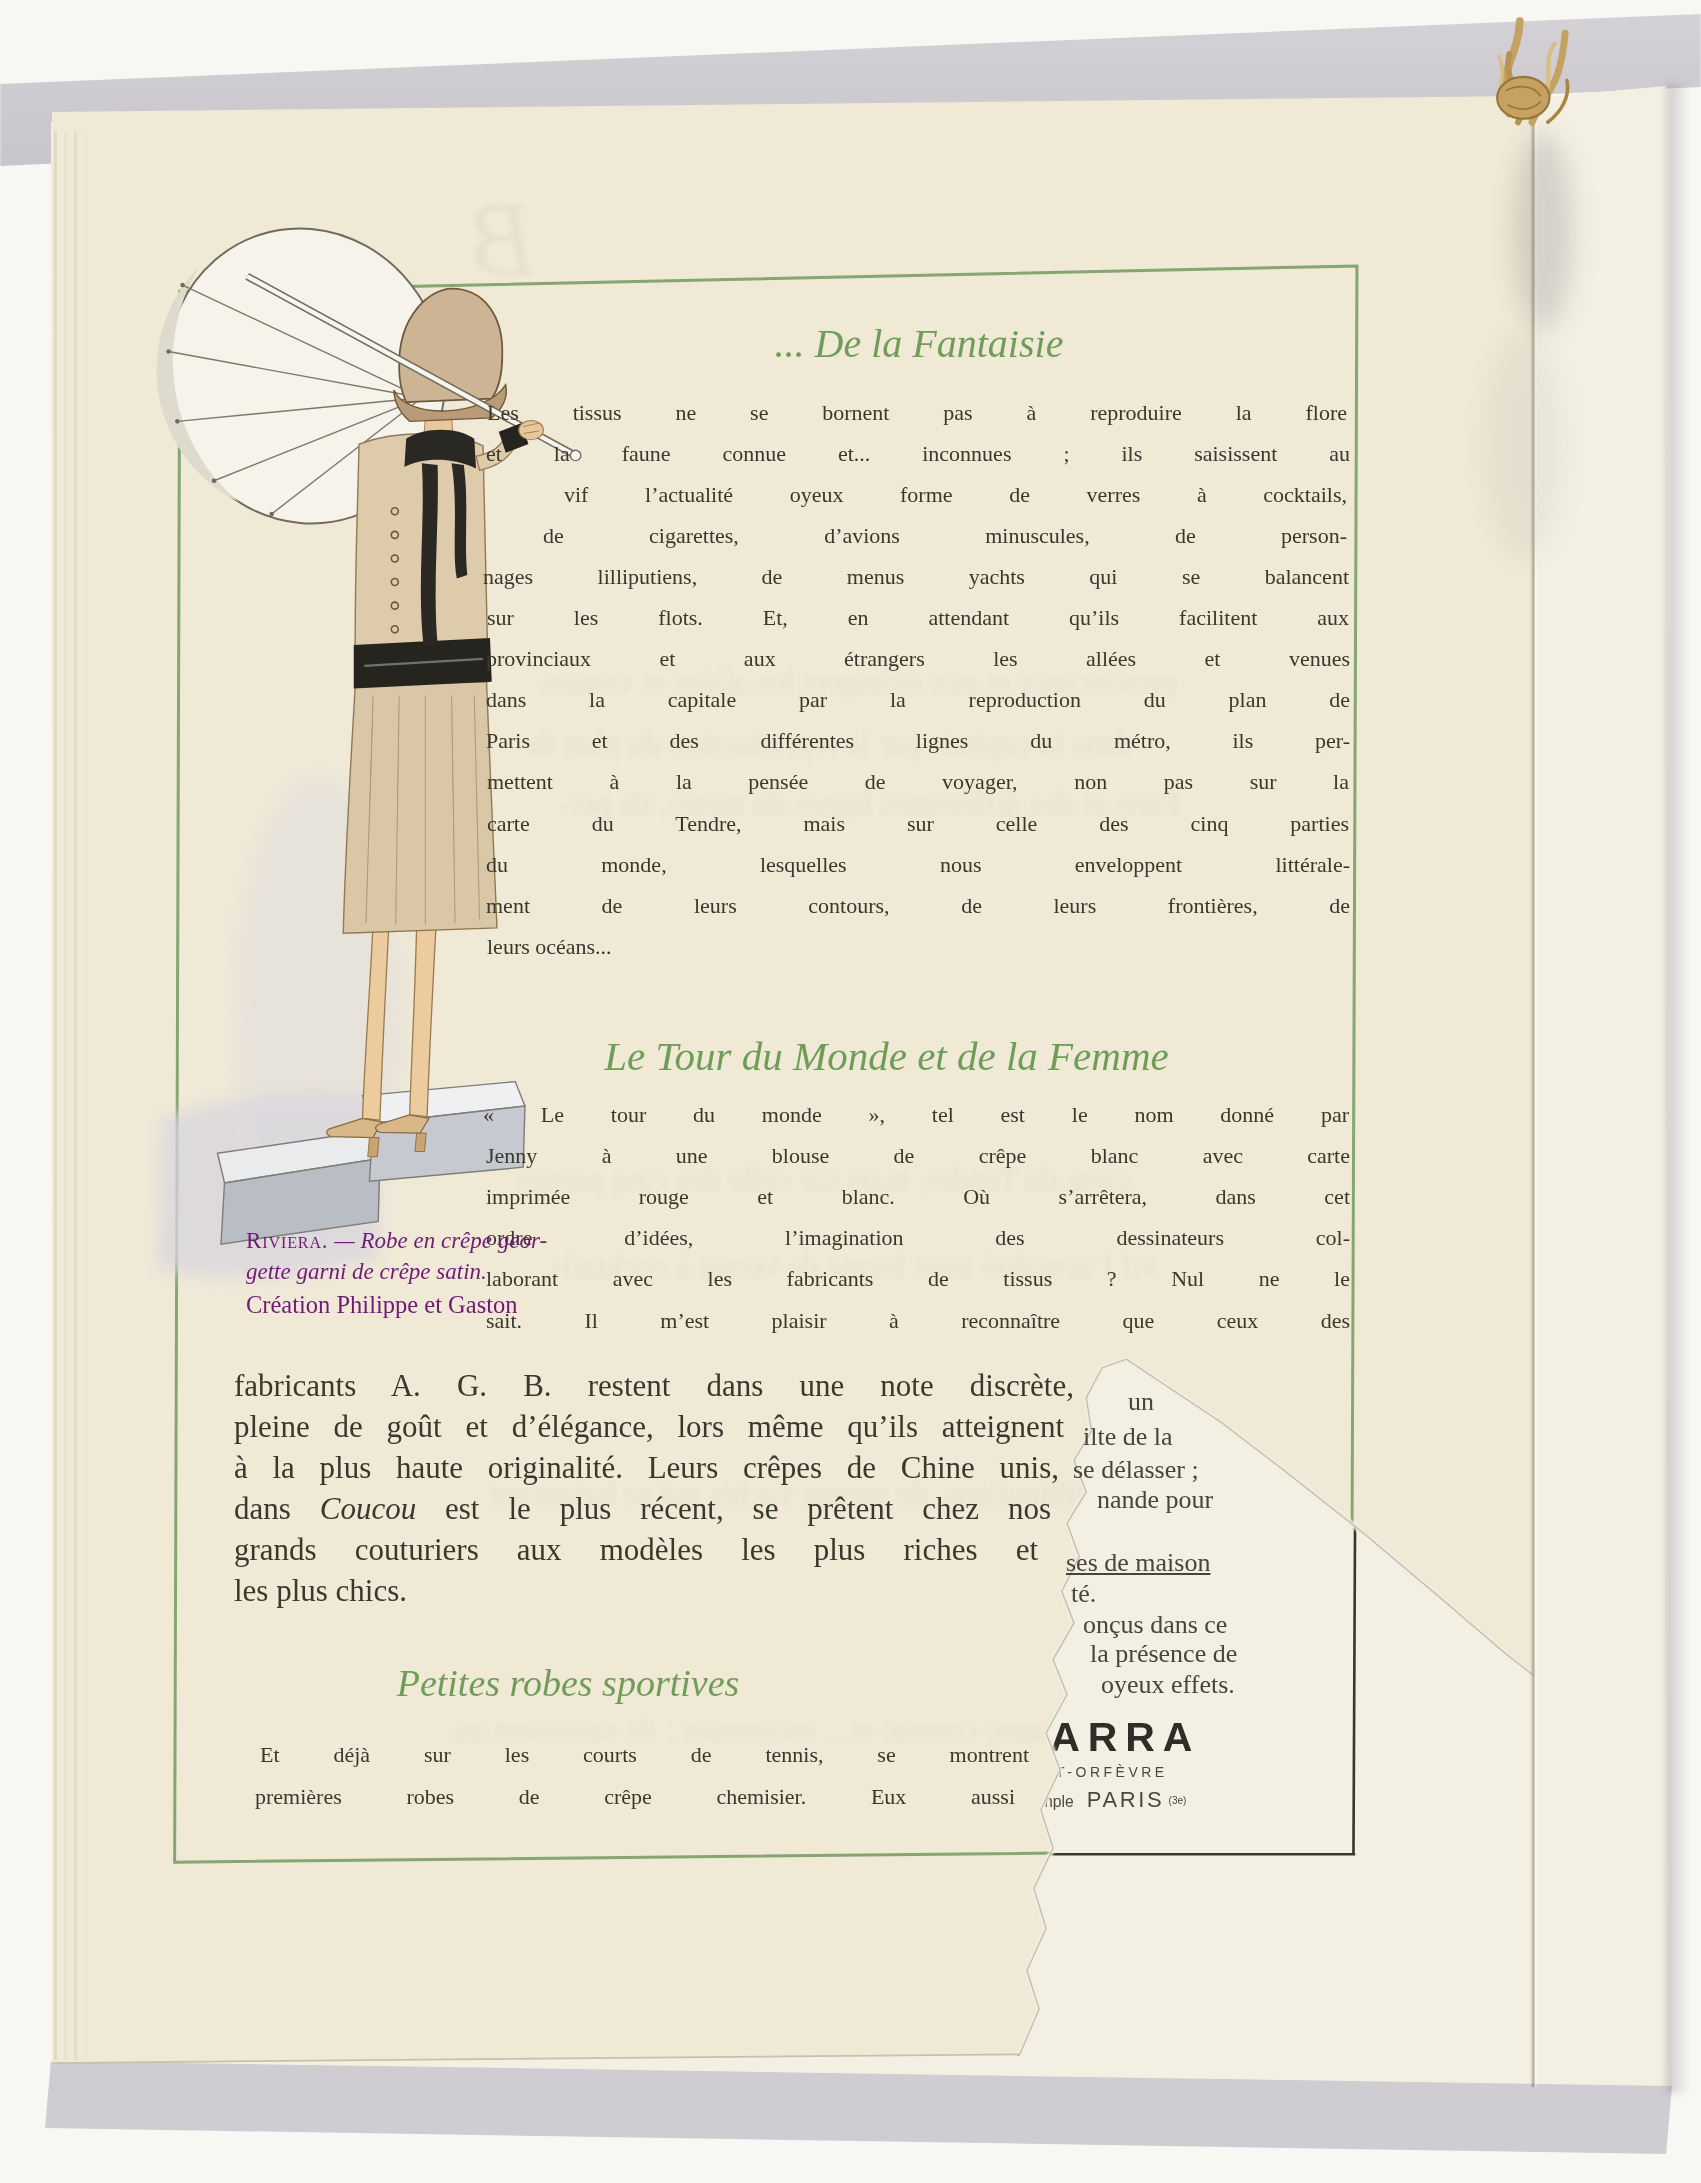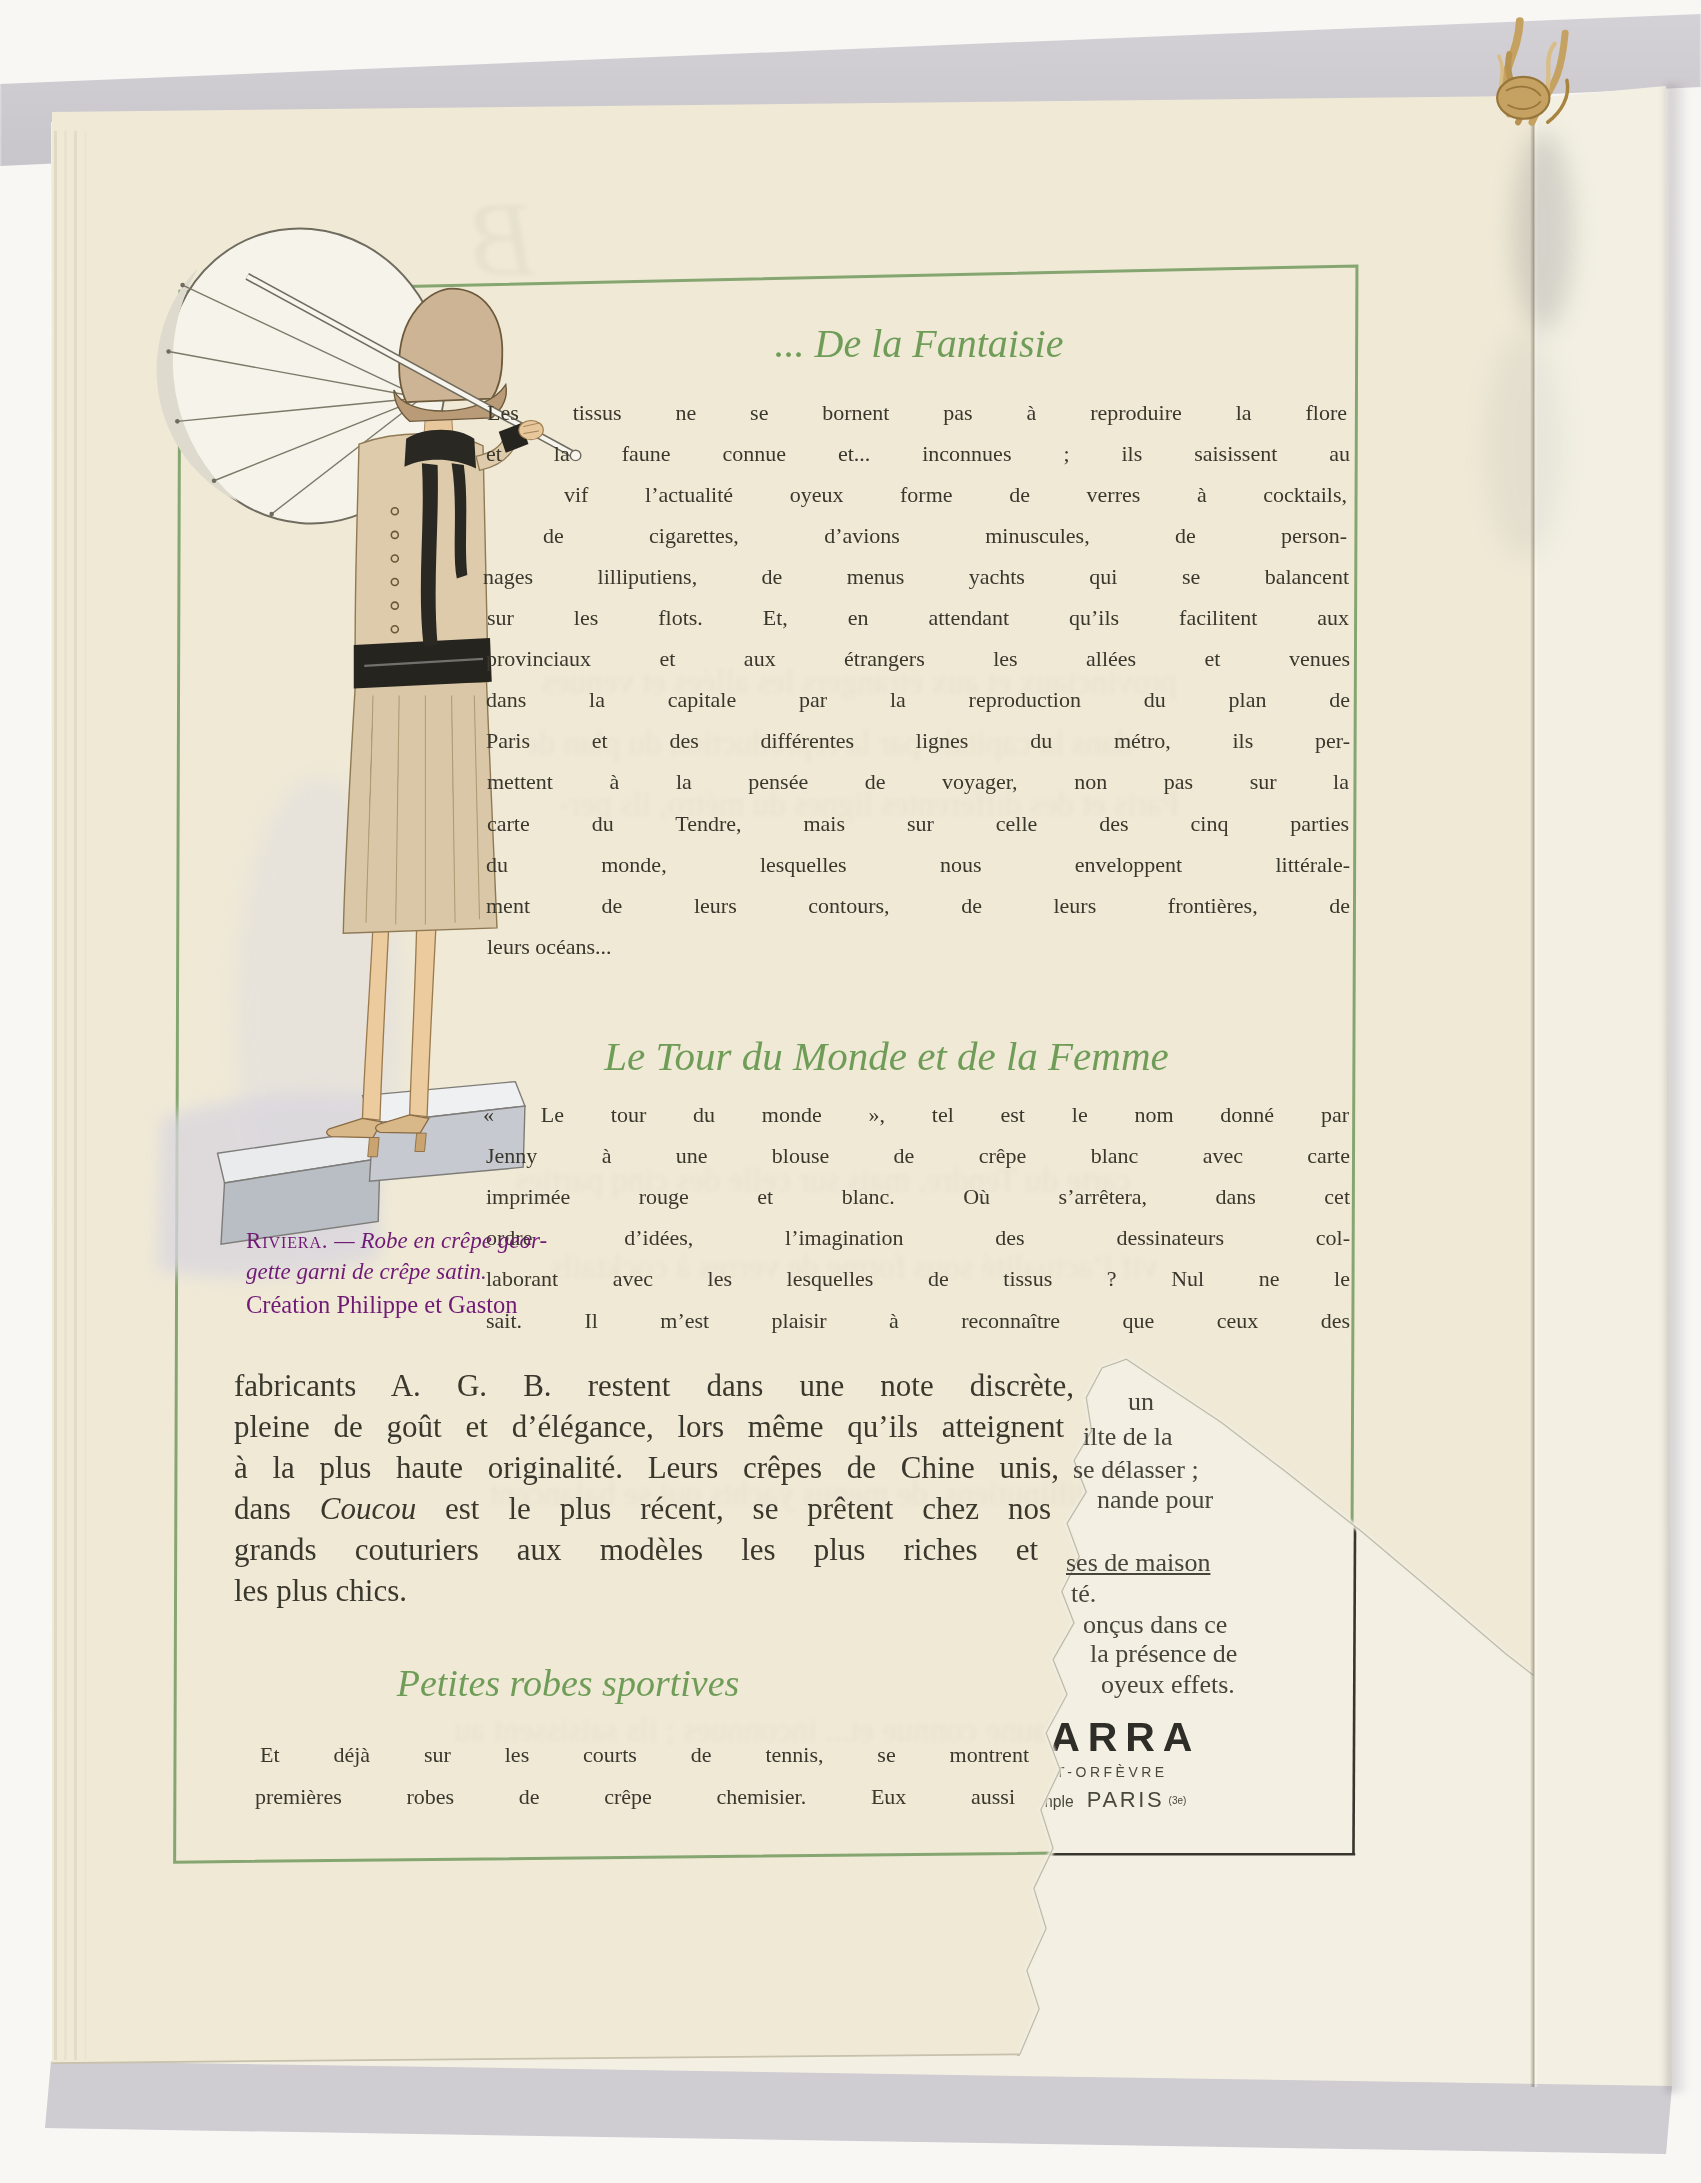--- a/index.html
+++ b/index.html
@@ -198,21 +198,21 @@
         <div class="tline just" style="left: 486px; top: 728px; width: 864px;">Paris et des différentes lignes du métro, ils per-</div>
         <div class="tline just" style="left: 487px; top: 769px; width: 862px;">mettent à la pensée de voyager, non pas sur la</div>
         <div class="tline just" style="left: 487px; top: 811px; width: 862px;">carte du Tendre, mais sur celle des cinq parties</div>
         <div class="tline just" style="left: 486px; top: 852px; width: 864px;">du monde, lesquelles nous enveloppent littérale-</div>
         <div class="tline just" style="left: 486px; top: 893px; width: 864px;">ment de leurs contours, de leurs frontières, de</div>
         <div class="tline" style="left: 487px; top: 934px; width: 524px;">leurs océans...</div>
         <div class="tline just" style="left: 483px; top: 1102px; width: 866px;">« Le tour du monde », tel est le nom donné par</div>
         <div class="tline just" style="left: 486px; top: 1143px; width: 864px;">Jenny à une blouse de crêpe blanc avec carte</div>
         <div class="tline just" style="left: 486px; top: 1184px; width: 864px;">imprimée rouge et blanc. Où s’arrêtera, dans cet</div>
         <div class="tline just" style="left: 486px; top: 1225px; width: 864px;">ordre d’idées, l’imagination des dessinateurs col-</div>
-        <div class="tline just" style="left: 486px; top: 1266px; width: 864px;">laborant avec les lesquelles de tissus ? Nul ne le</div>
+        <div class="tline just" style="left: 486px; top: 1266px; width: 864px;">laborant avec les fabricants de tissus ? Nul ne le</div>
         <div class="tline just" style="left: 486px; top: 1308px; width: 864px;">sait. Il m’est plaisir à reconnaître que ceux des</div>
         <div class="tline just small" style="left: 234px; top: 1367px; width: 840px;">fabricants A. G. B. restent dans une note discrète,</div>
         <div class="tline just small" style="left: 234px; top: 1408px; width: 830px;">pleine de goût et d’élégance, lors même qu’ils atteignent</div>
         <div class="tline just small" style="left: 234px; top: 1449px; width: 825px;">à la plus haute originalité. Leurs crêpes de Chine unis,</div>
         <div class="tline just small" style="left: 234px; top: 1490px; width: 817px;"><span>dans </span><em>Coucou</em><span> est le plus récent, se prêtent chez nos</span></div>
         <div class="tline just small" style="left: 234px; top: 1531px; width: 804px;">grands couturiers aux modèles les plus riches et</div>
         <div class="tline small" style="left: 234px; top: 1572px; width: 611px;">les plus chics.</div>
         <div class="tline just" style="left: 260px; top: 1742px; width: 769px;">Et déjà sur les courts de tennis, se montrent</div>
         <div class="tline just" style="left: 255px; top: 1784px; width: 760px;">premières robes de crêpe chemisier. Eux aussi</div>
       </div>

